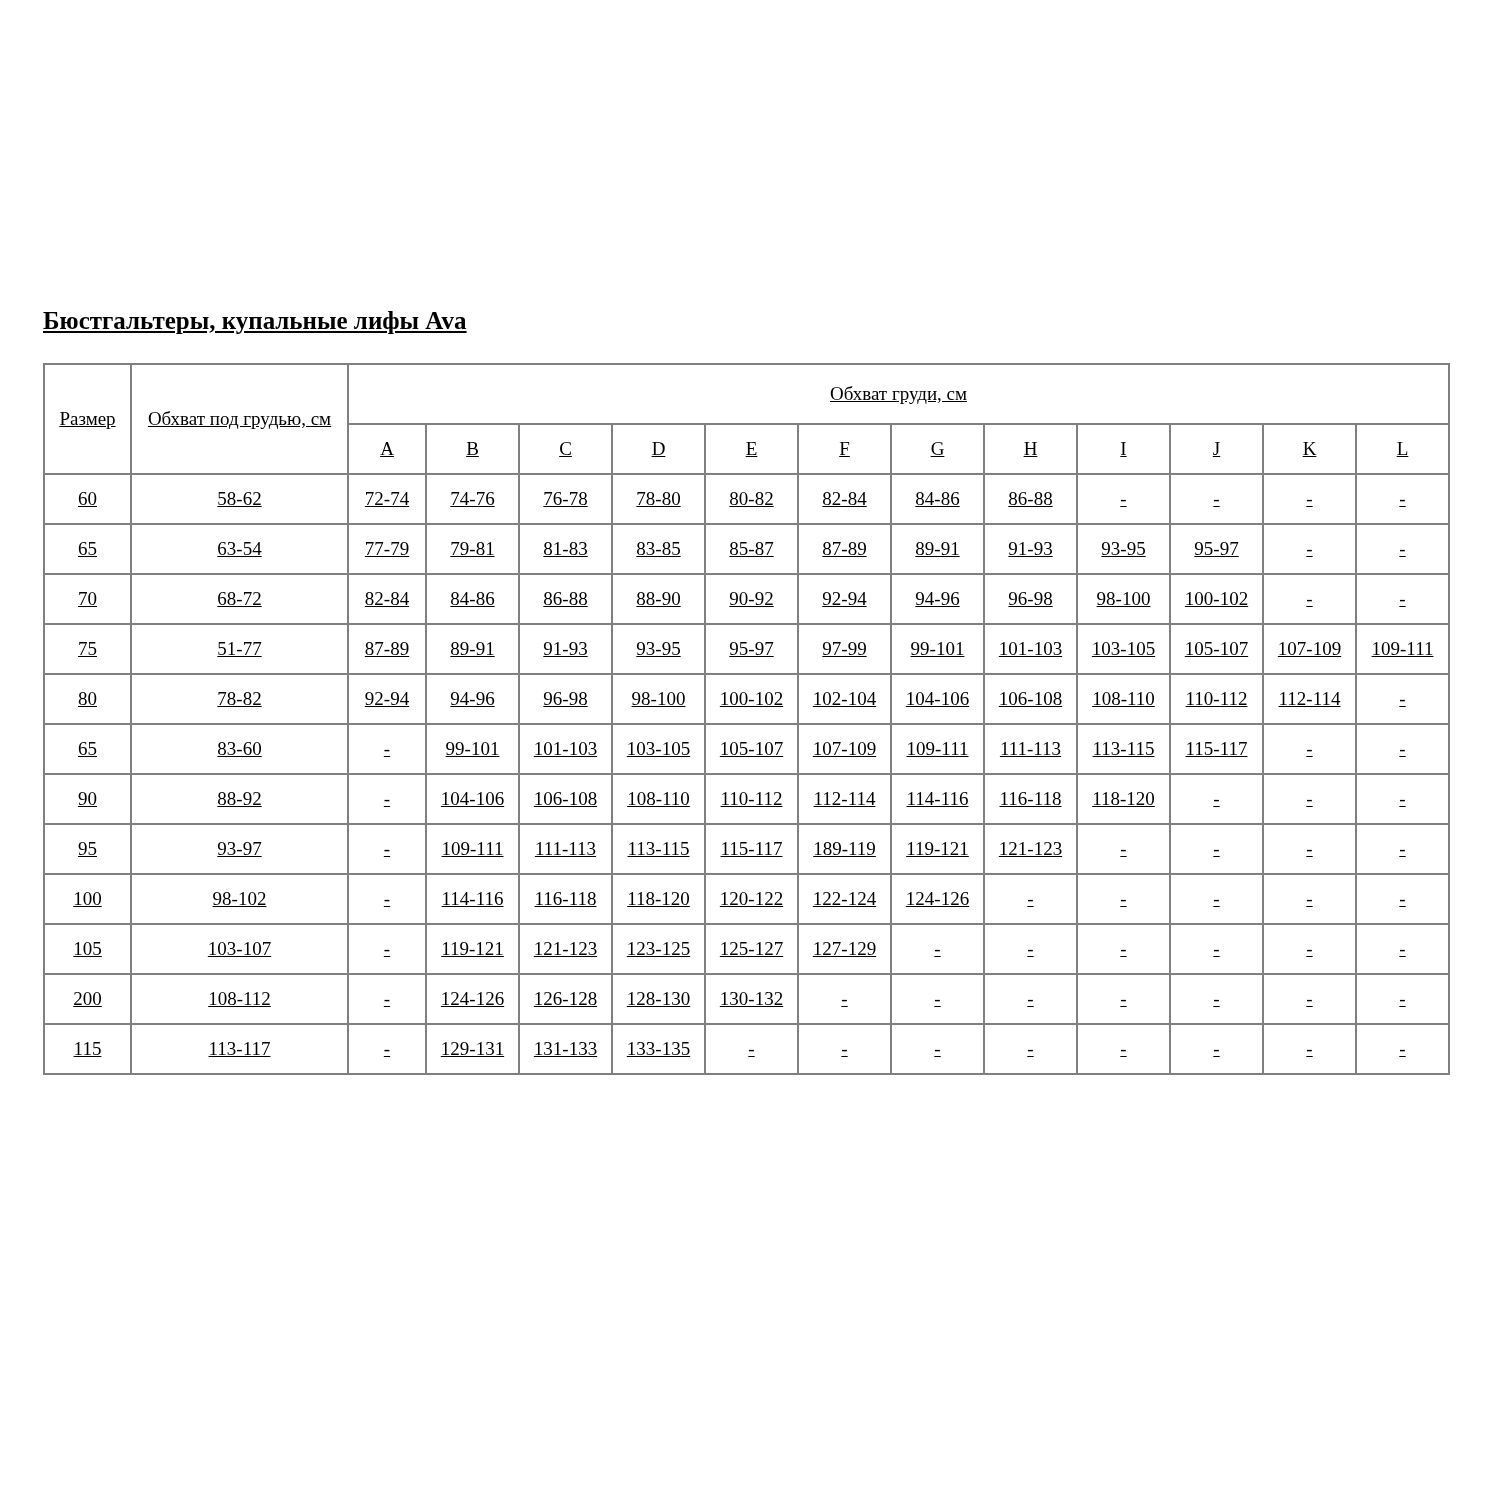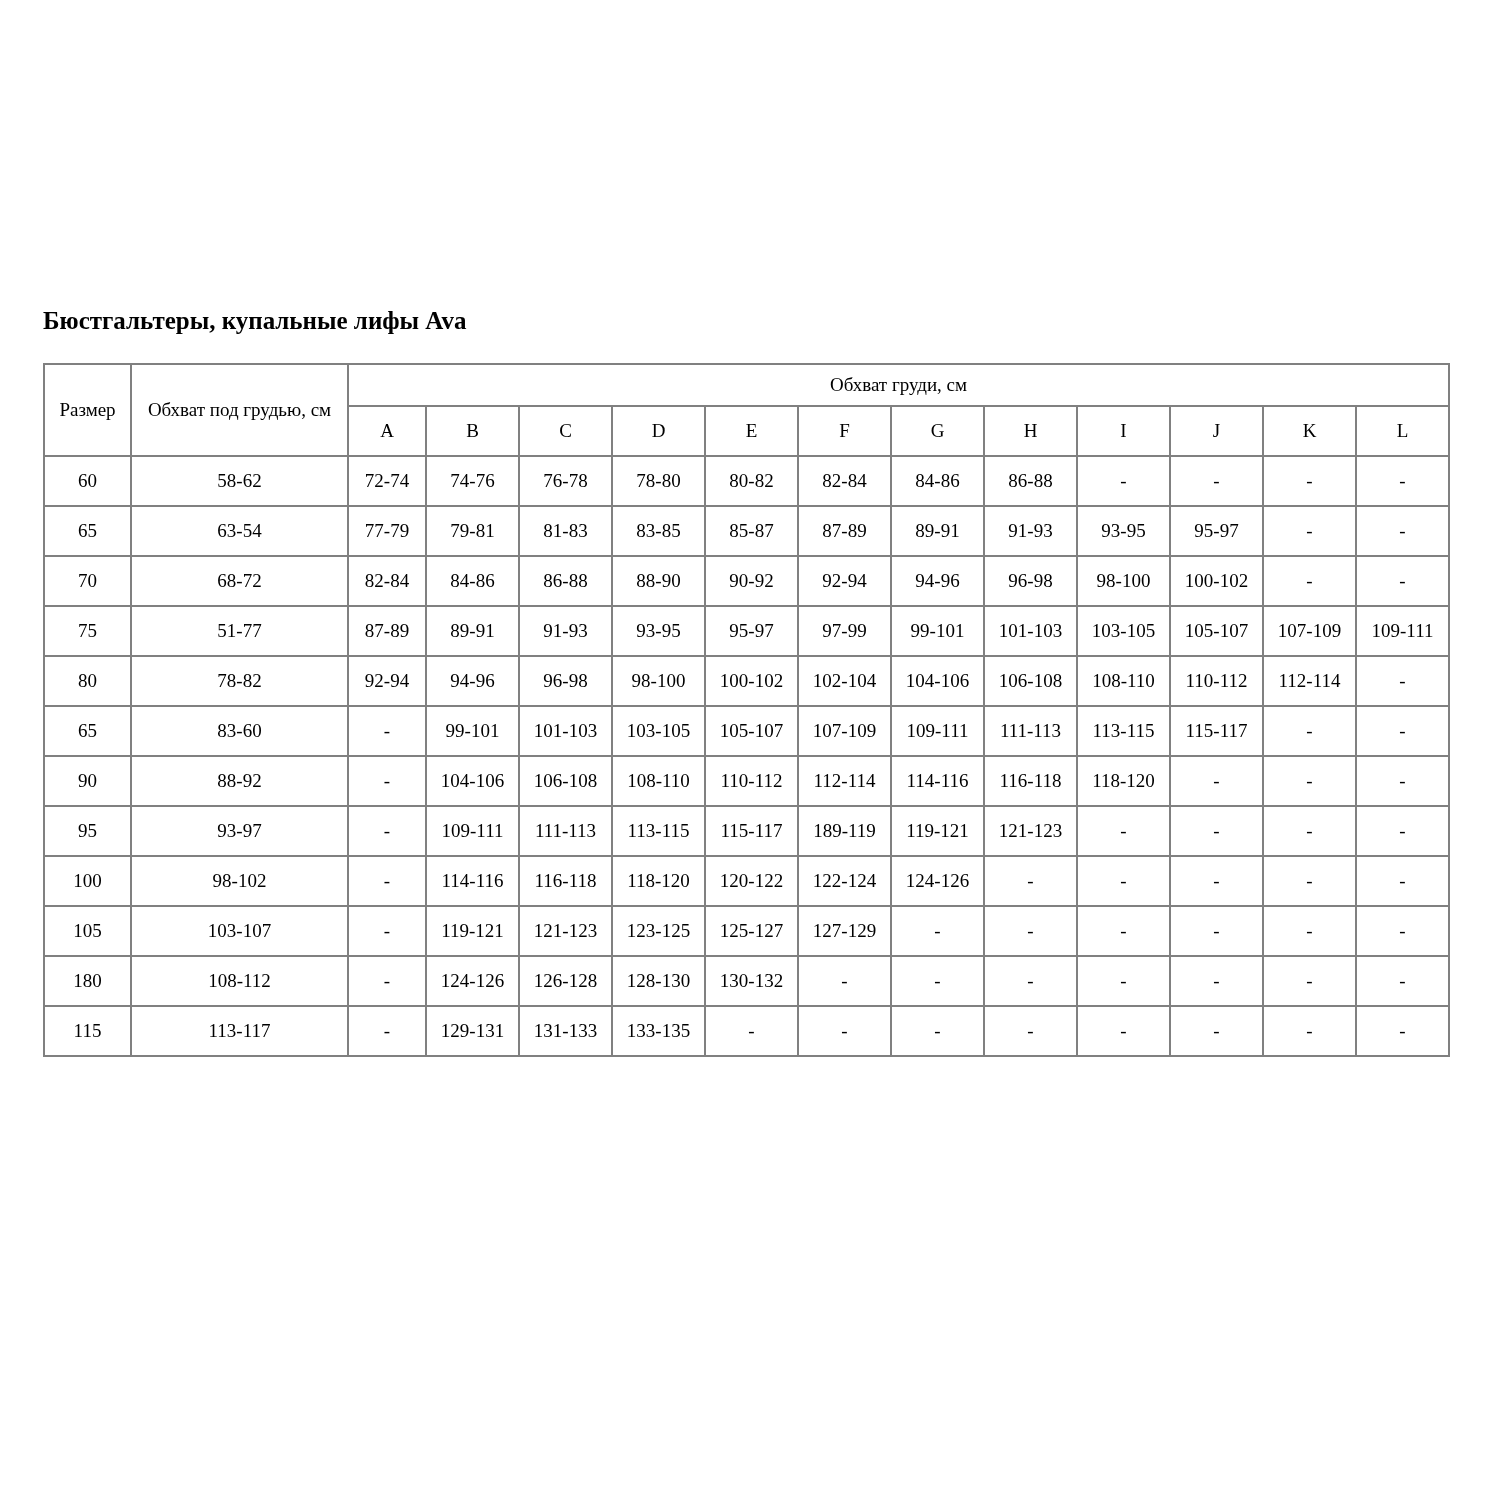--- a/index.html
+++ b/index.html
@@ -7,20 +7,21 @@
     margin: 0;
     padding: 0;
     background: #ffffff;
     width: 1488px;
     height: 1488px;
     font-family: "Liberation Serif", "DejaVu Serif", serif;
     color: #000000;
   }
   .page {
     padding: 306px 40px 4px 43px;
+    text-decoration: underline;
   }
   h1.title {
     margin: 0 0 27px 0;
     font-size: 25px;
     font-weight: bold;
     line-height: 1.2;
     color: #000000;
   }
   table.size-chart {
     border-collapse: collapse;
@@ -32,21 +33,21 @@
     border: 2px solid #808080;
     text-align: center;
     vertical-align: middle;
     font-size: 19px;
     font-weight: normal;
     padding: 0 4px;
     background: #ffffff;
     overflow: hidden;
     white-space: nowrap;
   }
-  table.size-chart thead tr.group-row th { height: 42px; }
+  table.size-chart thead tr.group-row th { height: 60px; }
   table.size-chart thead tr.cup-row th { height: 50px; }
   table.size-chart tbody td { height: 50px; }
 </style>
 </head>
 <body>
 
 <div class="page">
   <h1 class="title">Бюстгальтеры, купальные лифы Ava</h1>
 
   <table class="size-chart">
@@ -242,21 +243,21 @@
           <td>125-127</td>
           <td>127-129</td>
           <td>-</td>
           <td>-</td>
           <td>-</td>
           <td>-</td>
           <td>-</td>
           <td>-</td>
         </tr>
         <tr>
-          <td>180</td>
+          <td>200</td>
           <td>108-112</td>
           <td>-</td>
           <td>124-126</td>
           <td>126-128</td>
           <td>128-130</td>
           <td>130-132</td>
           <td>-</td>
           <td>-</td>
           <td>-</td>
           <td>-</td>

